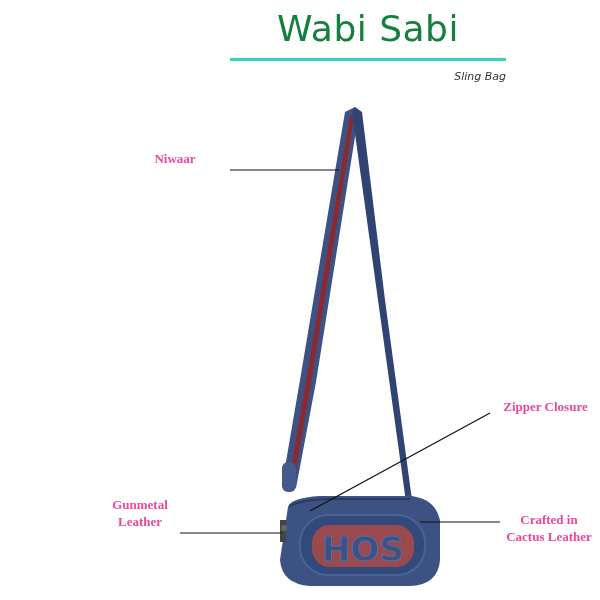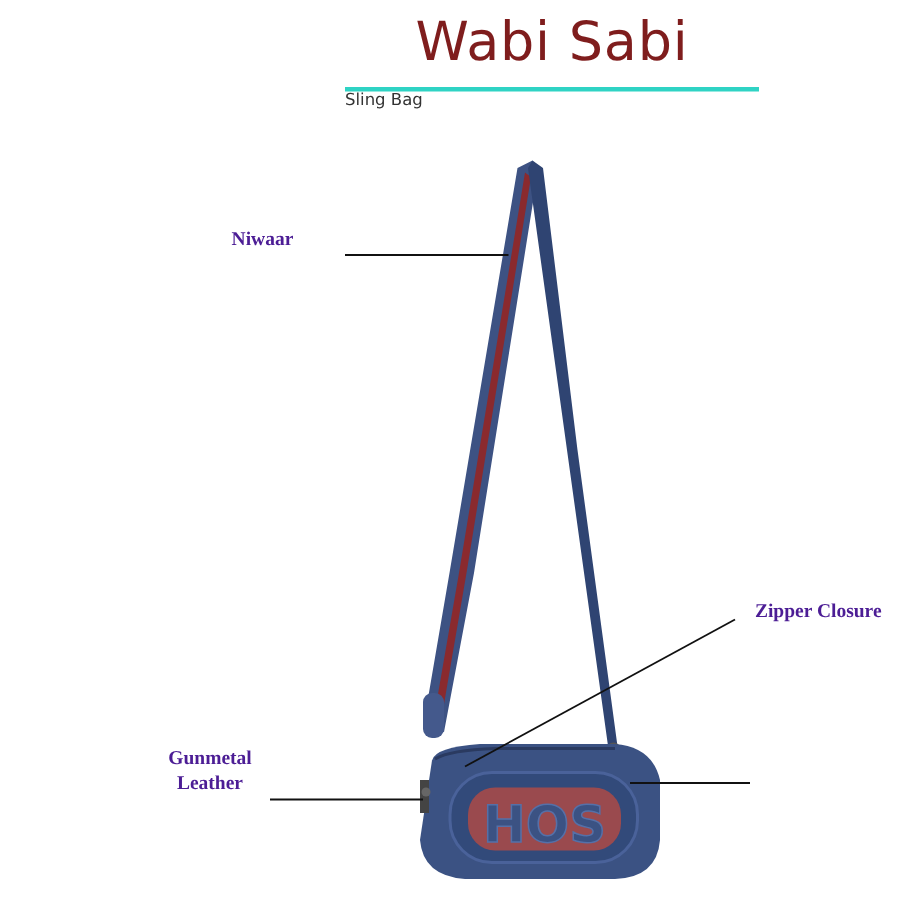--- a/index.html
+++ b/index.html
@@ -1,20 +1,20 @@
 <!DOCTYPE html>
 <html><head>
 <meta charset="utf-8">
 <style>
   html,body{margin:0;padding:0;background:#ffffff;}
   body{width:600px;height:600px;position:relative;overflow:hidden;font-family:"DejaVu Sans",sans-serif;}
-  .title{position:absolute;left:230px;top:8px;width:276px;text-align:center;font-family:"DejaVu Sans",sans-serif;font-size:36px;font-weight:normal;color:#7f1d1d;letter-spacing:0.5px;}
+  .title{position:absolute;left:230px;top:8px;width:276px;text-align:center;font-family:"DejaVu Sans",sans-serif;font-size:36px;font-weight:normal;color:#15803d;letter-spacing:0.5px;}
   .rule{position:absolute;left:230px;top:58px;width:276px;height:3px;background:#2fd3c4;}
-  .subtitle{position:absolute;left:230px;top:60px;width:276px;text-align:left;font-size:11px;color:#333;}
-  .label{position:absolute;font-family:"Liberation Serif","DejaVu Serif",serif;font-weight:bold;font-size:13px;line-height:17px;color:#4c1d95;text-align:center;}
+  .subtitle{position:absolute;left:230px;top:70px;width:276px;text-align:right;font-size:11px;color:#333;font-style:italic;}
+  .label{position:absolute;font-family:"Liberation Serif","DejaVu Serif",serif;font-weight:bold;font-size:13px;line-height:17px;color:#ec4899;text-align:center;}
   svg.art{position:absolute;left:0;top:0;}
 </style>
 </head>
 <body>
 
 <div class="title">Wabi Sabi</div>
 <div class="rule"></div>
 <div class="subtitle">Sling Bag</div>
 
 <svg class="art" width="600" height="600" viewBox="0 0 600 600">
@@ -52,13 +52,15 @@
   <div>Niwaar</div>
 </div>
 <div class="label" style="left:488px;top:398px;width:115px;">
   <div>Zipper Closure</div>
 </div>
 <div class="label" style="left:100px;top:496px;width:80px;">
   <div>Gunmetal</div>
   <div>Leather</div>
 </div>
 <div class="label" style="left:498px;top:511px;width:102px;">
+  <div>Crafted in</div>
+  <div>Cactus Leather</div>
 </div>
 
 </body></html>

